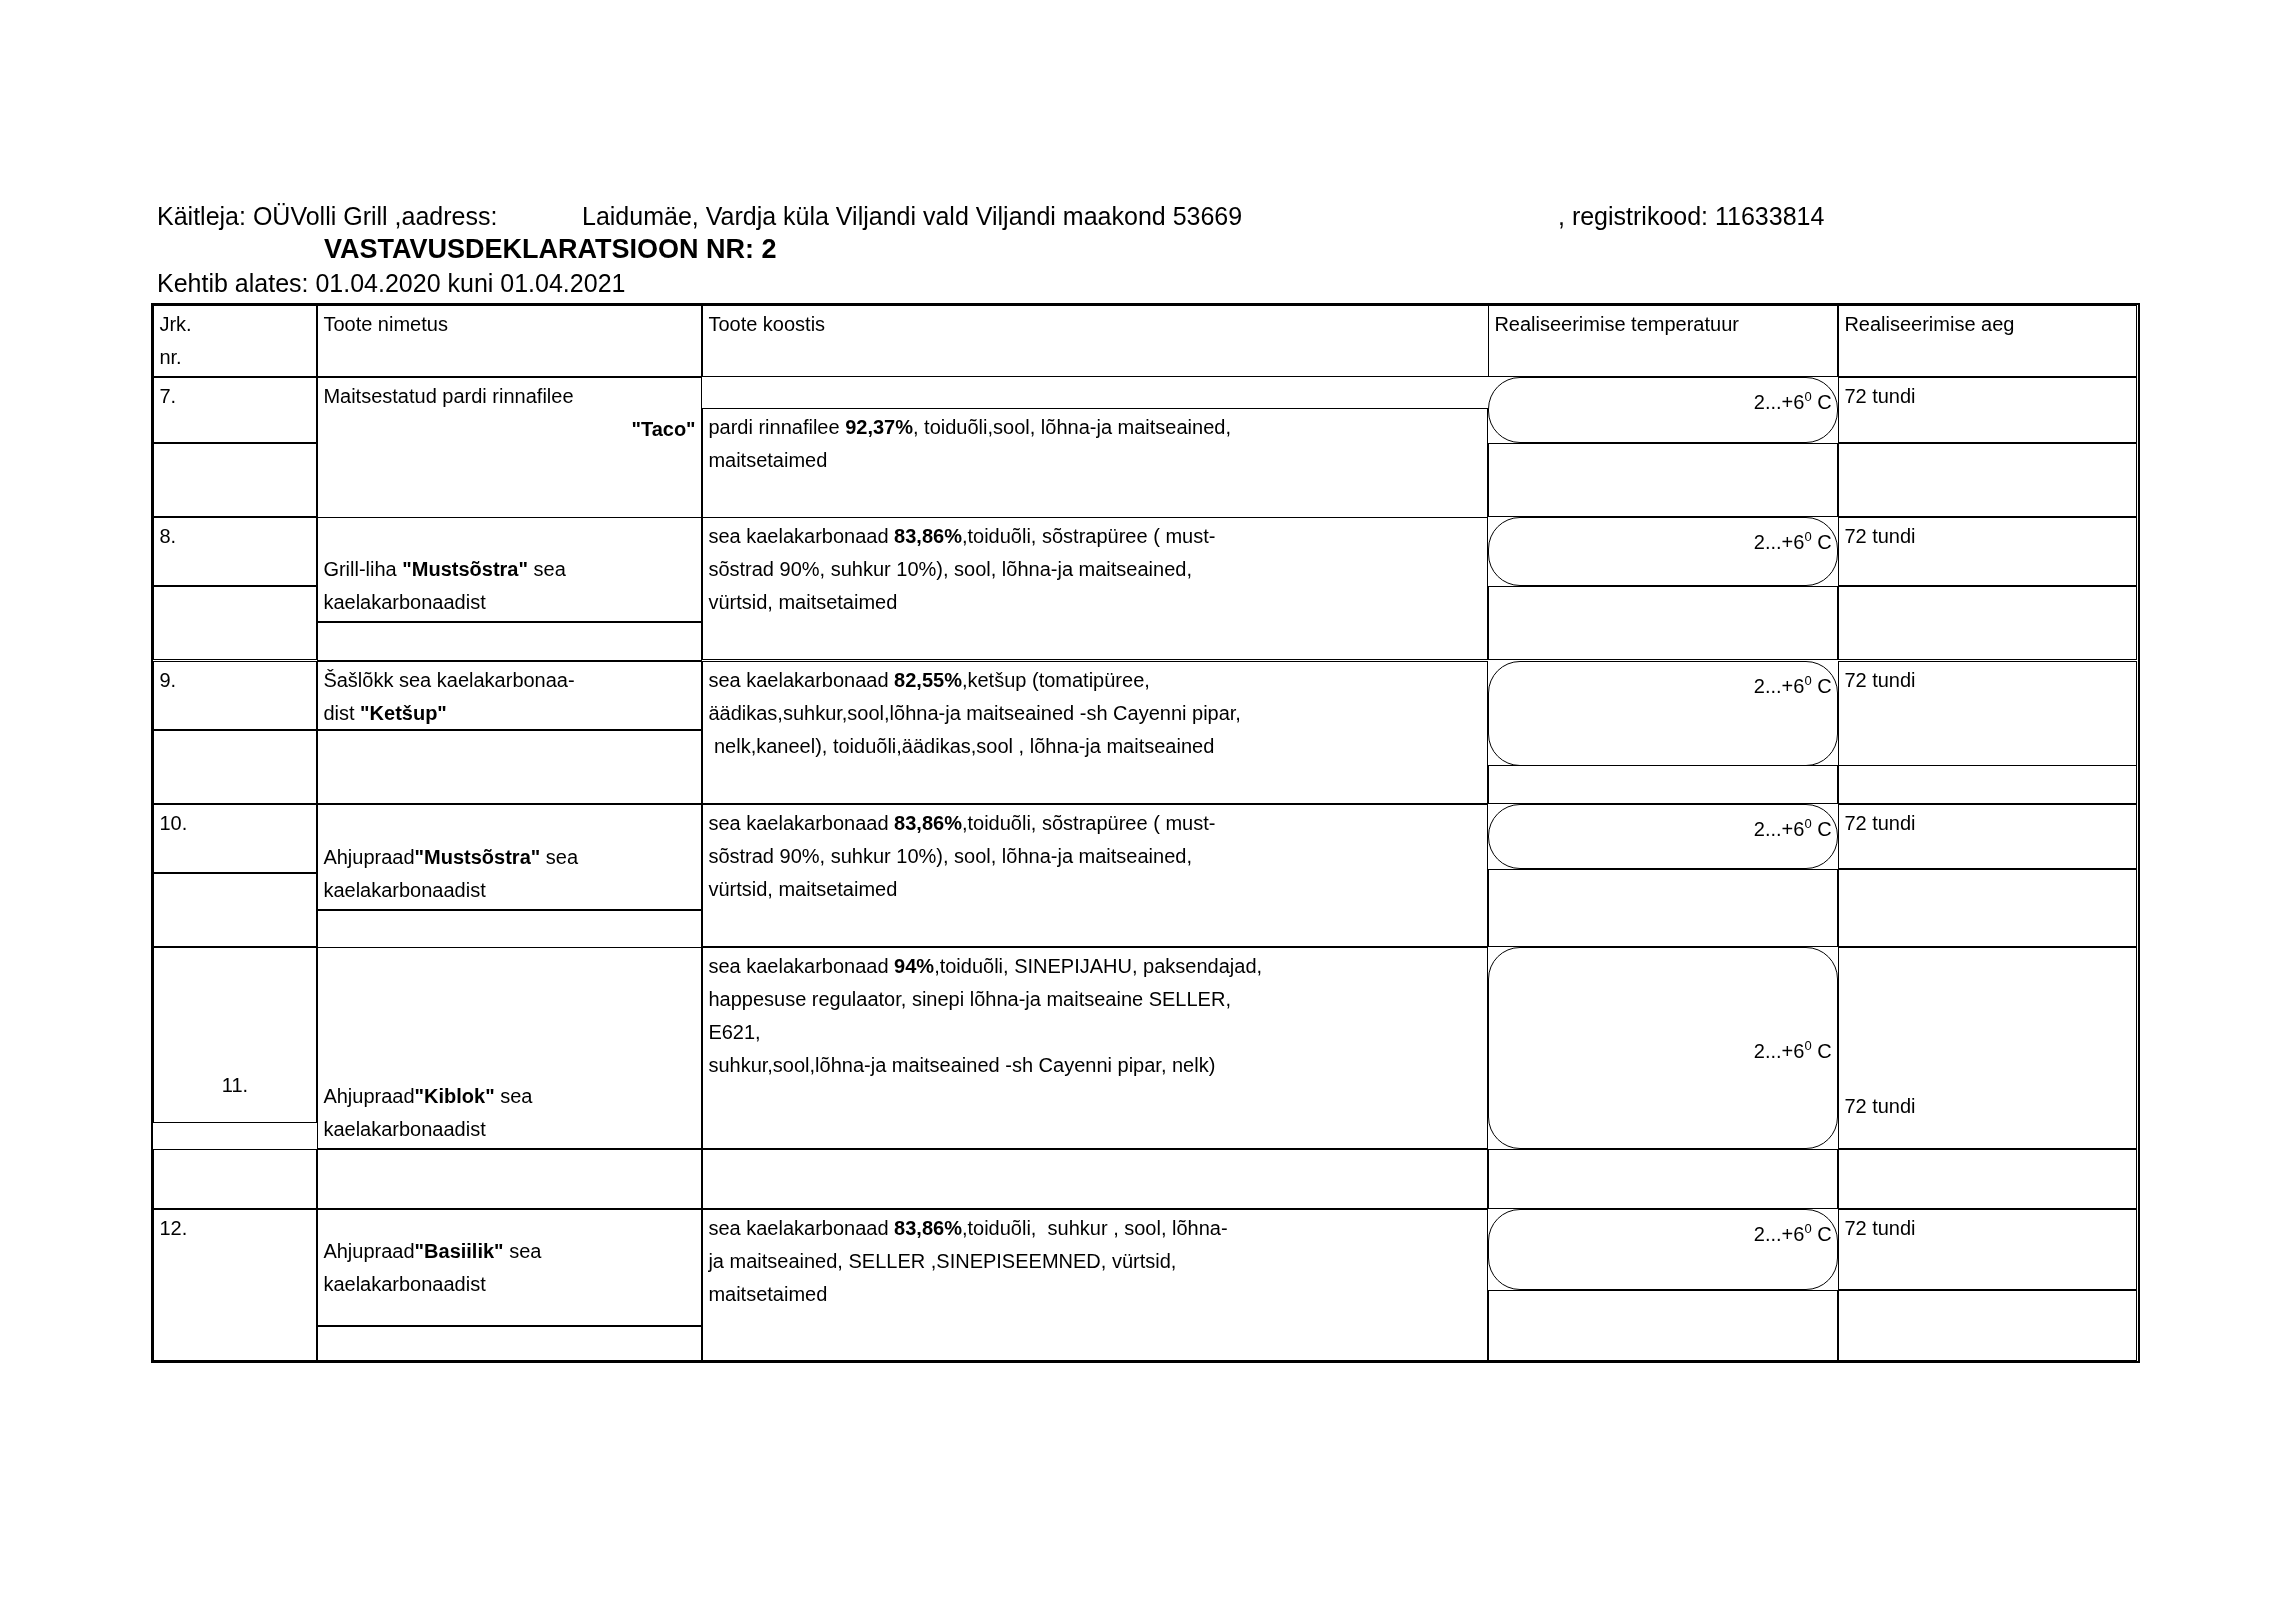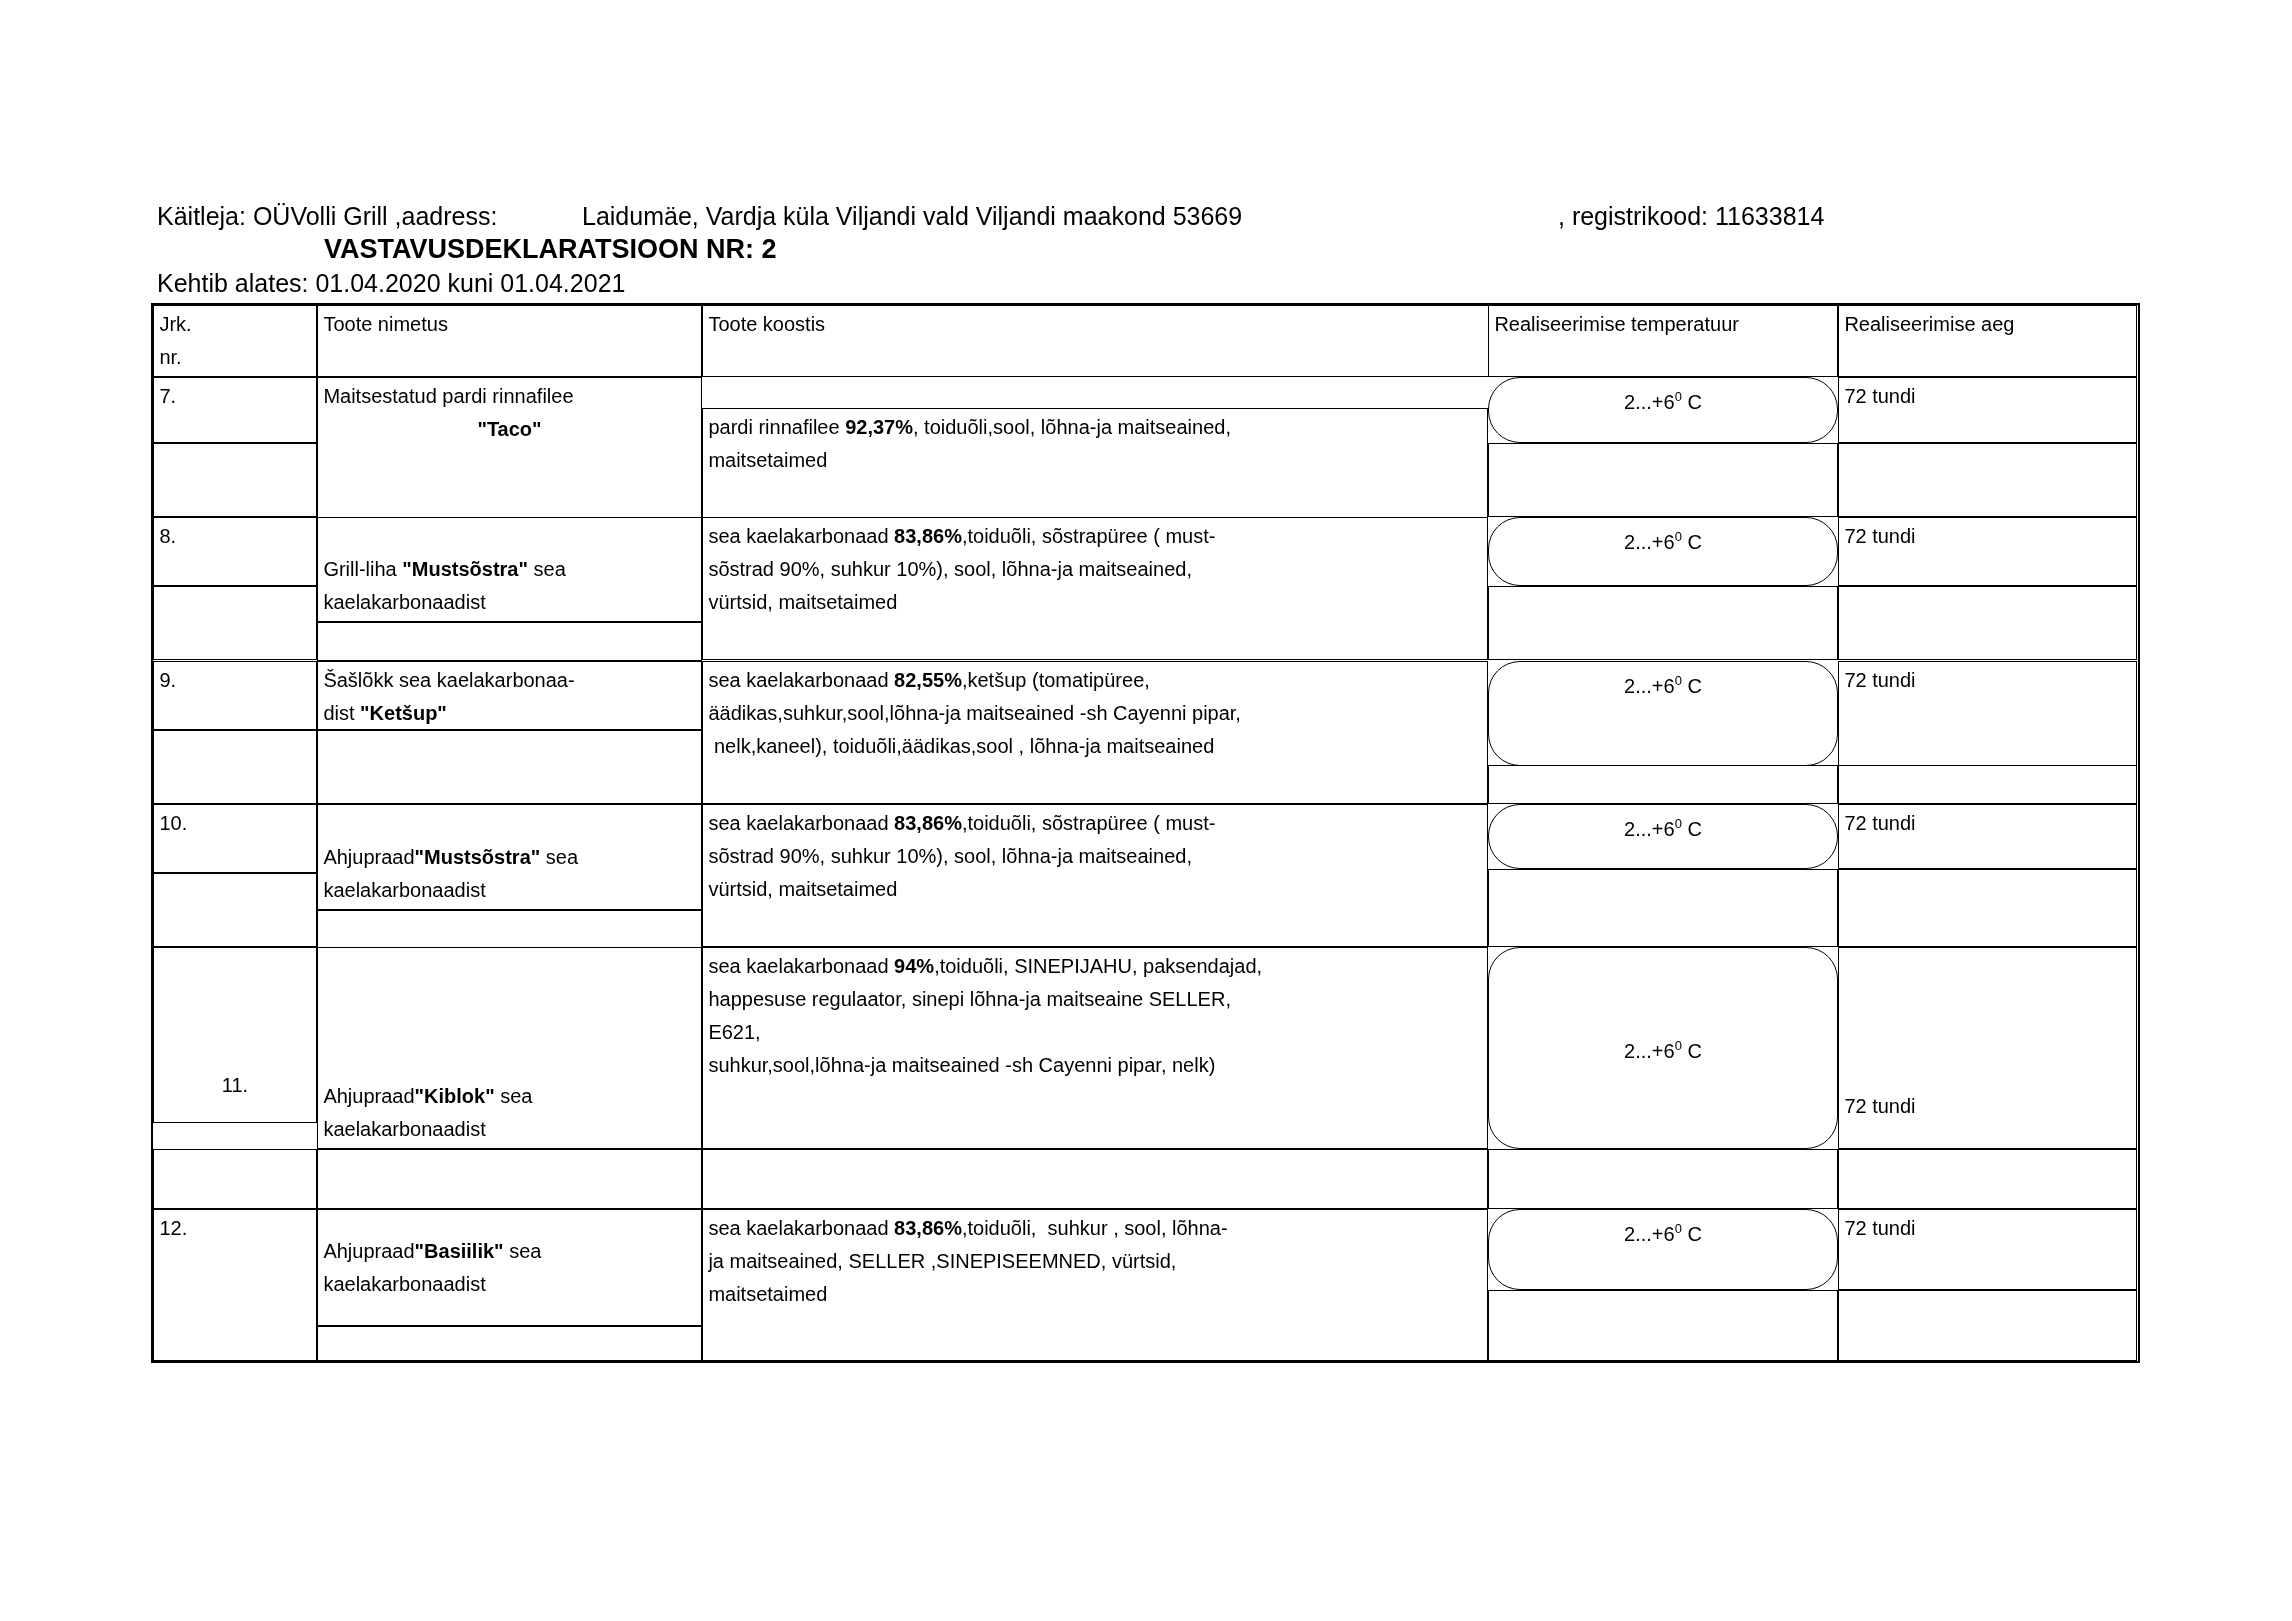--- a/index.html
+++ b/index.html
@@ -8,21 +8,21 @@
   .abs{position:absolute;}
   .t28{font-size:25px;line-height:30px;white-space:nowrap;}
   #doc-title{font-size:27px;font-weight:bold;}
   #tbl{position:absolute;left:151px;top:303px;width:1985px;height:1056px;border:2.7px solid #000;}
   .cell{position:absolute;border:1.8px solid #000;box-sizing:border-box;background:#fff;
         font-size:20px;line-height:33px;padding:1.8px 5.4px;overflow:hidden;}
   .prewrap{white-space:pre-wrap;}
   .hdr{font-weight:normal;}
   .vbot{display:flex;flex-direction:column;justify-content:flex-end;}
   .vcent{display:flex;flex-direction:column;justify-content:center;}
-  .tcent{text-align:center;border-radius:32px;}
+  .tcent{text-align:right;border-radius:32px;}
   sup{font-size:0.65em;}
   b{font-weight:bold;}
 </style>
 </head>
 <body>
 
 <div id="page">
 
   <div class="abs t28" style="left:157px;top:201px;">Käitleja: OÜVolli Grill ,aadress:</div>
   <div class="abs t28" style="left:582px;top:201px;">Laidumäe, Vardja küla Viljandi vald Viljandi maakond 53669</div>

